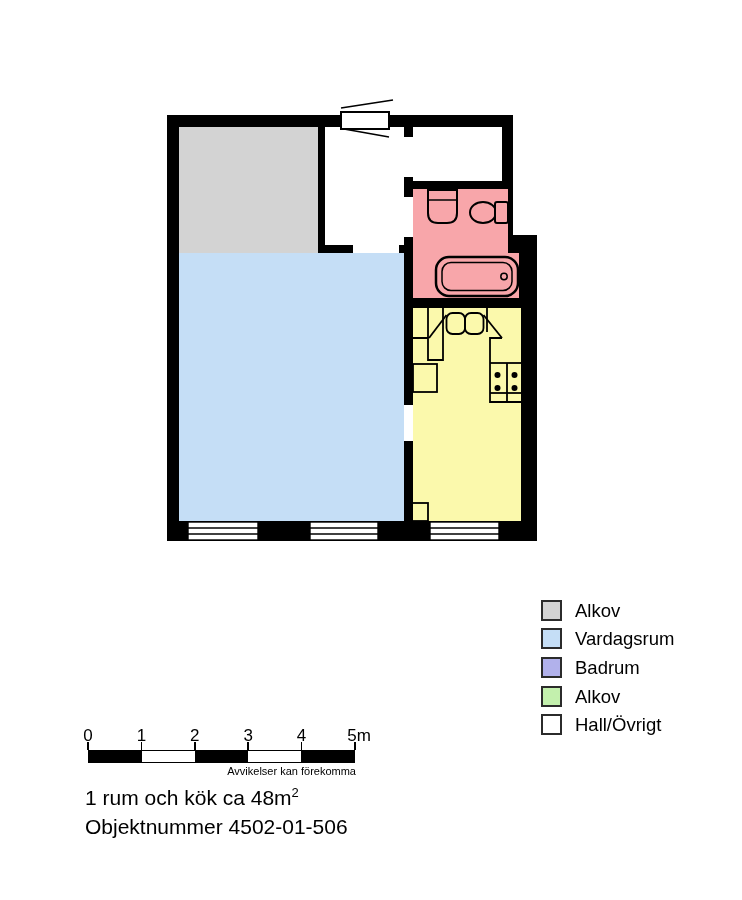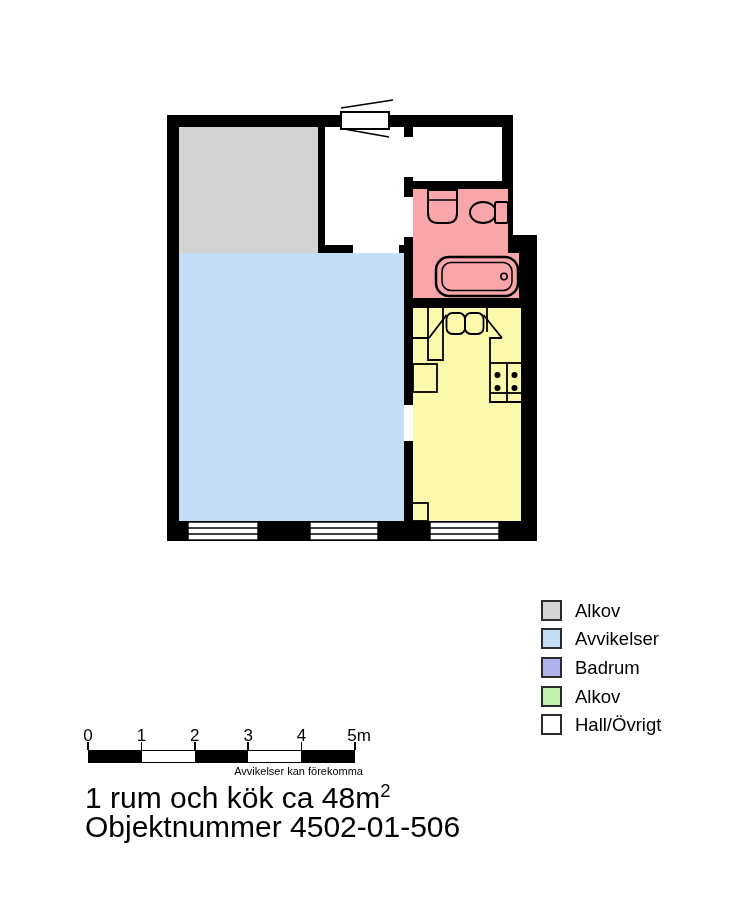--- a/index.html
+++ b/index.html
@@ -15,24 +15,24 @@
   .swatch{width:21px;height:21px;border:2px solid #2b2b2b;box-sizing:border-box;flex:0 0 auto;}
   .legend-label{margin-left:13px;font-size:18.5px;line-height:21px;white-space:nowrap;}
 
   
   .scalebar{position:absolute;left:0;top:0;}
   .tick-label{position:absolute;top:726px;font-size:17px;transform:translateX(-50%);}
   .tick-mark{position:absolute;top:742px;width:1.6px;height:8px;background:#000;}
   .bar{position:absolute;left:88px;top:750px;width:267px;height:13px;border:1.6px solid #000;
        box-sizing:border-box;display:flex;}
   .bar-seg{flex:1 1 0;height:100%;}
-  .disclaimer{position:absolute;left:96px;top:765px;width:267px;text-align:right;font-size:11px;}
+  .disclaimer{position:absolute;left:89px;top:765px;width:267px;text-align:right;font-size:11px;}
 
   
-  .info{position:absolute;left:85px;top:783px;font-size:30px;line-height:29px;}
+  .info{position:absolute;left:85px;top:783px;font-size:21px;line-height:29px;}
   .info sup{font-size:62%;vertical-align:super;line-height:0;}
 </style>
 </head>
 <body>
 
 <div class="page">
 
   <svg class="plan-svg" width="742" height="900" viewBox="0 0 742 900">
 
     <g>
@@ -129,21 +129,21 @@
     </g>
   </svg>
 
   <div class="legend">
     <div class="legend-row">
       <div class="swatch" style="background-color: rgb(211, 211, 211);"></div>
       <div class="legend-label">Alkov</div>
     </div>
     <div class="legend-row">
       <div class="swatch" style="background-color: rgb(197, 222, 246);"></div>
-      <div class="legend-label">Avvikelser</div>
+      <div class="legend-label">Vardagsrum</div>
     </div>
     <div class="legend-row">
       <div class="swatch" style="background-color: rgb(177, 177, 235);"></div>
       <div class="legend-label">Badrum</div>
     </div>
     <div class="legend-row">
       <div class="swatch" style="background-color: rgb(195, 240, 173);"></div>
       <div class="legend-label">Alkov</div>
     </div>
     <div class="legend-row">

